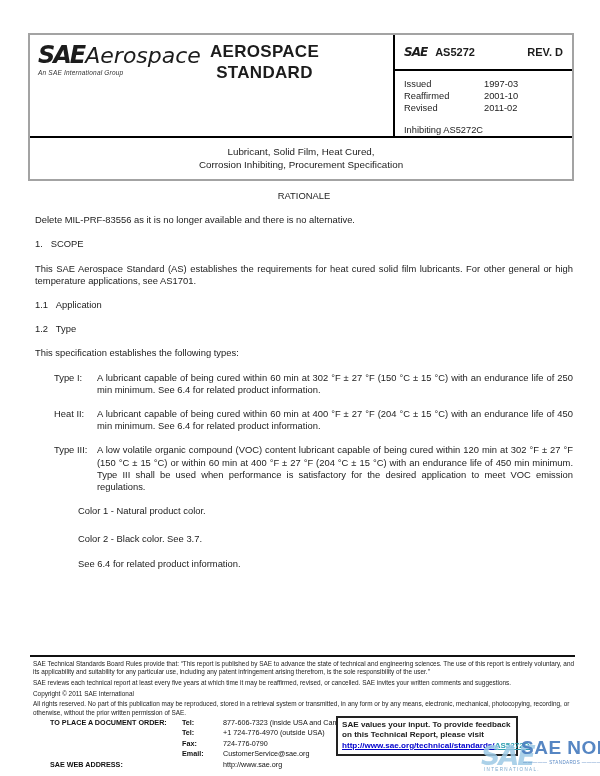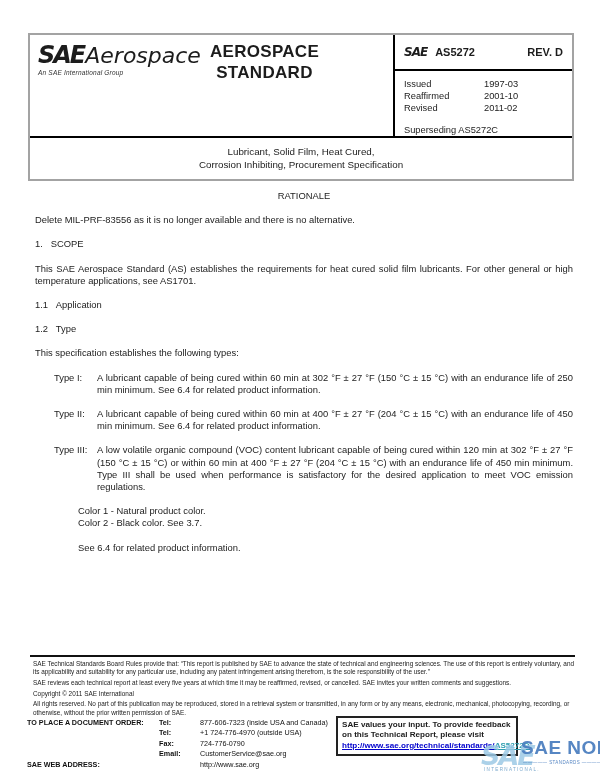--- a/index.html
+++ b/index.html
@@ -29,26 +29,26 @@
   .title-band { height:41px; text-align:center; font-size:9.8px; line-height:13px; padding-top:7px; }
   
   .body-area { position:absolute; left:35px; top:190px; width:538px; font-size:9.4px; line-height:12.2px; }
   .centered { text-align:center; }
   .para { margin-top:12px; }
   .just { text-align:justify; }
   .type-row { display:flex; margin-top:12px;margin-left:19px; }
   .type-label { width:43px; flex:none; }
   .type-text { flex:1; text-align:justify; }
   .indent { margin-left:43px; }
-  .tight { margin-top:0; }
+  .tight { margin-top:16px; }
   
   .footer-rule { position:absolute; left:30px; top:655px; width:545px; border-top:2px solid #111; }
   .fine-print { position:absolute; left:33px; top:660px; width:541px; font-size:6.4px; line-height:8.2px; color:#222; }
   .fp { margin-top:2.5px; }
-  .contact { position:absolute; left:27px; top:718px; font-size:7.2px; line-height:10.4px; color:#111; }
+  .contact { position:absolute; left:50px; top:718px; font-size:7.2px; line-height:10.4px; color:#111; }
   .c-row { display:flex; }
   .c-col1 { width:132px; font-weight:bold; }
   .c-col2 { width:24px; font-weight:bold; }
   .c-col3 { font-weight:normal;padding-left:17px; }
   .feedback-box { position:absolute; left:336px; top:716px; width:182px; border:2px solid #222; background:#fff; padding:2px 4px 3px; font-size:8.1px; line-height:10.3px; font-weight:bold; z-index:4; }
   .fb-link { color:#0000cc; text-decoration:underline; cursor:pointer; }
   .fb-link .doc-part { color:#2d9db0; text-decoration:underline; }
   
   .wm-sae { position:absolute; left:481px; top:740px; font-family:"DejaVu Sans", sans-serif; font-size:27px; font-weight:900; font-style:italic; color:rgba(156,201,229,0.85); letter-spacing:-2px; z-index:5; pointer-events:none; }
   .wm-intl { position:absolute; left:484px; top:767px; font-size:4.6px; color:rgba(110,160,200,0.9); letter-spacing:1.3px; z-index:5; pointer-events:none; }
@@ -87,21 +87,21 @@
           </div>
           <div class="date-row">
             <span class="date-label">Reaffirmed</span>
             <span>2001-10</span>
           </div>
           <div class="date-row">
             <span class="date-label">Revised</span>
             <span>2011-02</span>
           </div>
         </div>
-        <div class="superseding">Superseding AS5272C</div>
+        <div class="superseding">Inhibiting AS5272C</div>
       </div>
     </div>
     <div class="title-band">
       <div>Lubricant, Solid Film, Heat Cured,</div>
       <div>Corrosion Inhibiting, Procurement Specification</div>
     </div>
   </div>
 
   <div class="body-area">
     <div class="centered">RATIONALE</div>
@@ -110,21 +110,21 @@
     <div class="para just">This SAE Aerospace Standard (AS) establishes the requirements for heat cured solid film lubricants.  For other general or high temperature applications, see AS1701.</div>
     <div class="para">1.1&nbsp;&nbsp;&nbsp;Application</div>
     <div class="para">1.2&nbsp;&nbsp;&nbsp;Type</div>
     <div class="para">This specification establishes the following types:</div>
 
     <div class="type-row">
       <div class="type-label">Type I:</div>
       <div class="type-text">A lubricant capable of being cured within 60 min at 302 °F ± 27 °F (150 °C ± 15 °C) with an endurance life of 250 min minimum.  See 6.4 for related product information.</div>
     </div>
     <div class="type-row">
-      <div class="type-label">Type II:</div>
+      <div class="type-label">Heat II:</div>
       <div class="type-text">A lubricant capable of being cured within 60 min at 400 °F ± 27 °F (204 °C ± 15 °C) with an endurance life of 450 min minimum.  See 6.4 for related product information.</div>
     </div>
     <div class="type-row">
       <div class="type-label">Type III:</div>
       <div class="type-text">A low volatile organic compound (VOC) content lubricant capable of being cured within 120 min at 302 °F ± 27 °F (150 °C ± 15 °C) or within 60 min at 400 °F ± 27 °F (204 °C ± 15 °C) with an endurance life of 450 min minimum.  Type III shall be used when performance is satisfactory for the desired application to meet VOC emission regulations.</div>
     </div>
 
     <div class="para indent">Color 1 - Natural product color.</div>
     <div class="indent tight">Color 2 - Black color.  See 3.7.</div>
     <div class="para indent">See 6.4 for related product information.</div>

